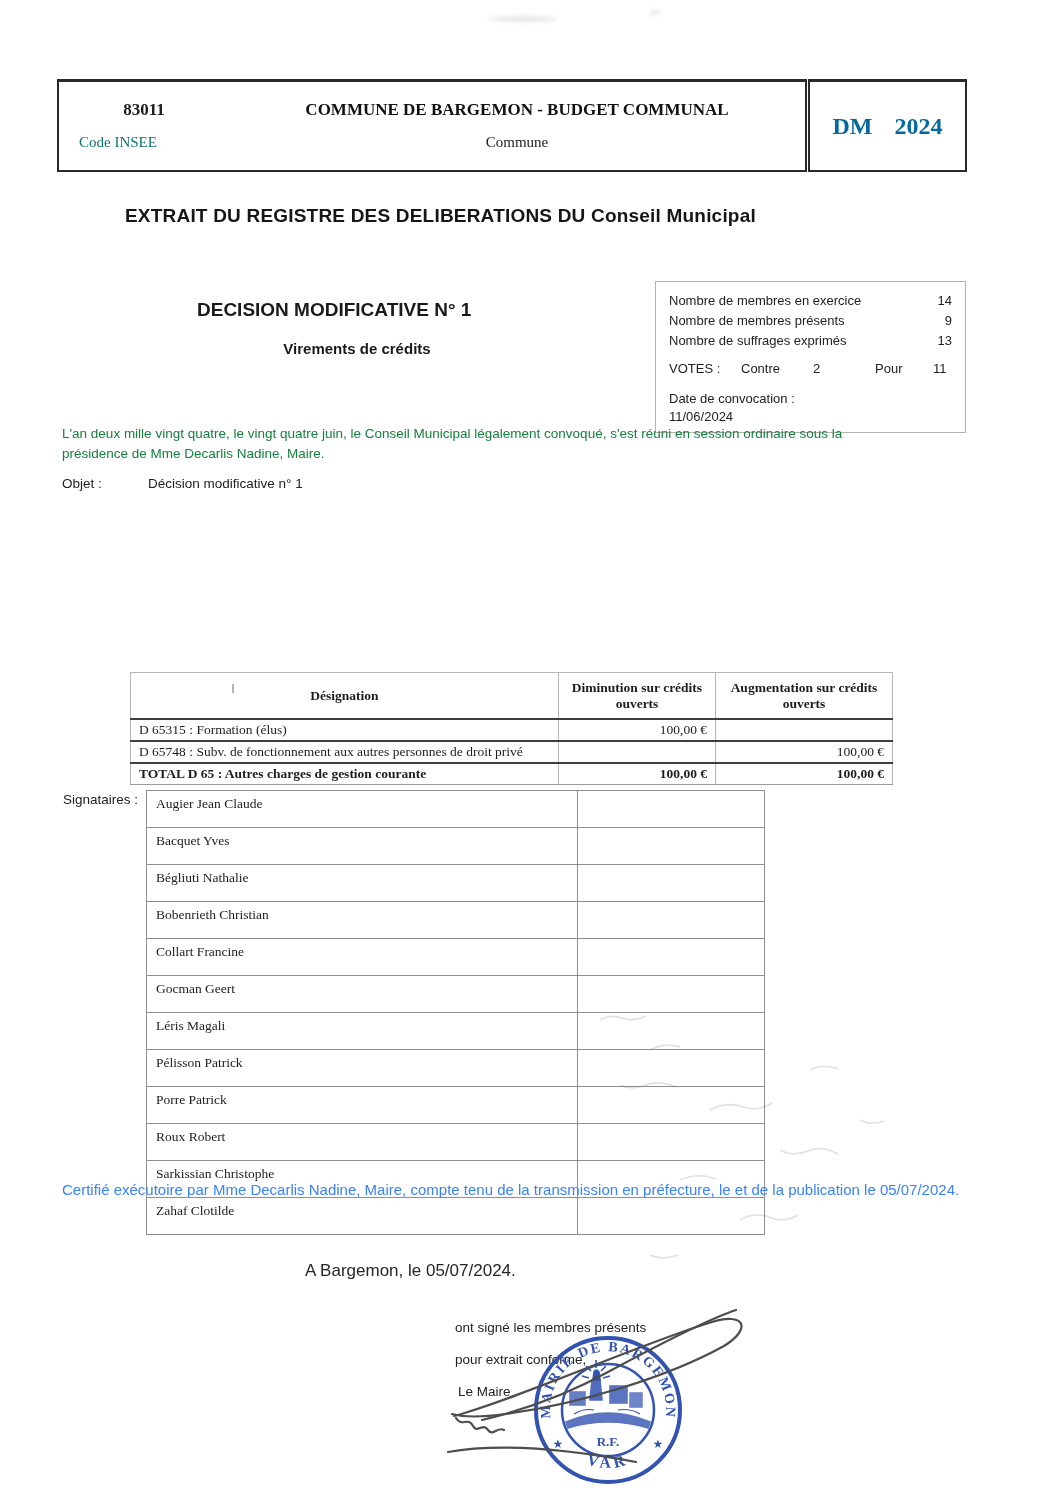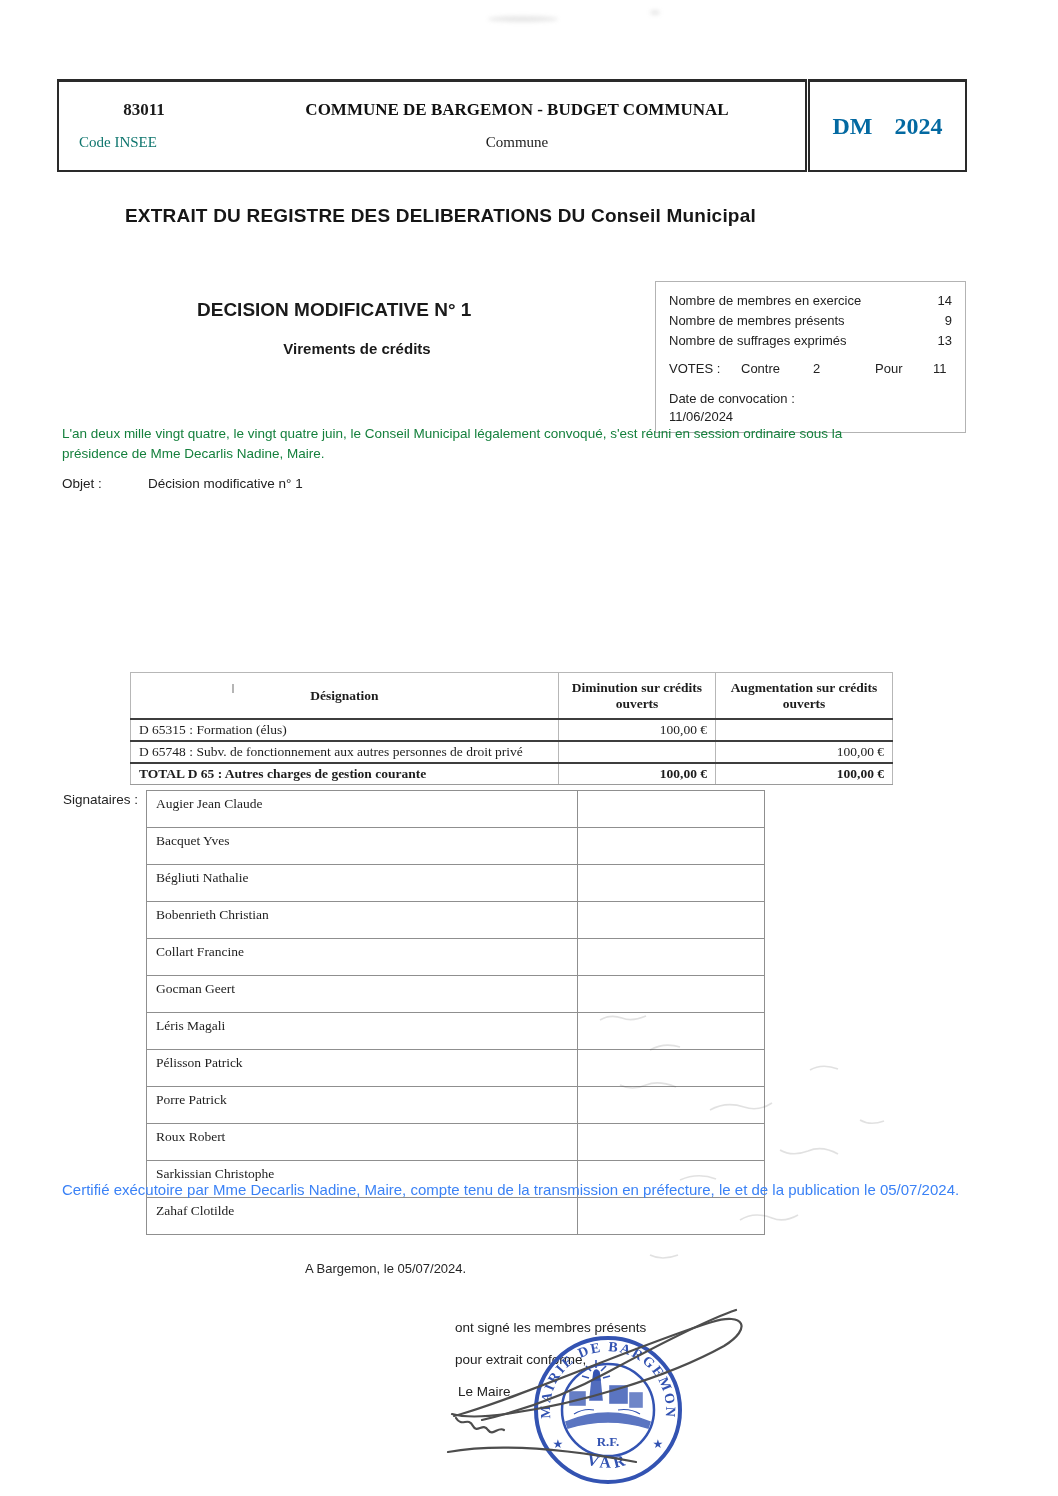--- a/index.html
+++ b/index.html
@@ -66,21 +66,21 @@
 
   .signataires-label{left:63px;top:792px;font-size:13.5px;}
   .sig-table{
     left:146px;top:790px;width:618px;border-collapse:collapse;table-layout:fixed;
     font-family:"Liberation Serif",serif;font-size:13.5px;color:#1d1d1d;
   }
   .sig-table td{border:1px solid #8f8f8f;height:31px;vertical-align:top;padding:5px 0 0 9px;}
   .sig-table td.empty{border-left:1px solid #a5a5a5;}
 
   .certification{left:62px;top:1181px;width:920px;font-size:15px;color:#3b82f6;}
-  .place-date{left:305px;top:1261px;font-size:13px;color:#262626;}
+  .place-date{left:305px;top:1261px;font-size:17px;color:#262626;}
   .closing-1{left:455px;top:1320px;font-size:13.5px;}
   .closing-2{left:455px;top:1352px;font-size:13.5px;}
   .closing-3{left:458px;top:1384px;font-size:13.5px;}
 
   .stamp-wrap{left:518px;top:1330px;width:184px;height:166px;}
   .sign-wrap{left:440px;top:1300px;width:330px;height:196px;}
   .artifact{pointer-events:none;}
   .smudge-top{left:488px;top:16px;width:70px;height:6px;background:rgba(120,120,120,.18);filter:blur(2px);border-radius:50%;}
   .smudge-top2{left:650px;top:10px;width:10px;height:5px;background:rgba(140,140,140,.2);filter:blur(2px);border-radius:50%;}
   .hdr-tick{left:232px;top:684px;width:2px;height:9px;background:rgba(90,90,90,.45);}

